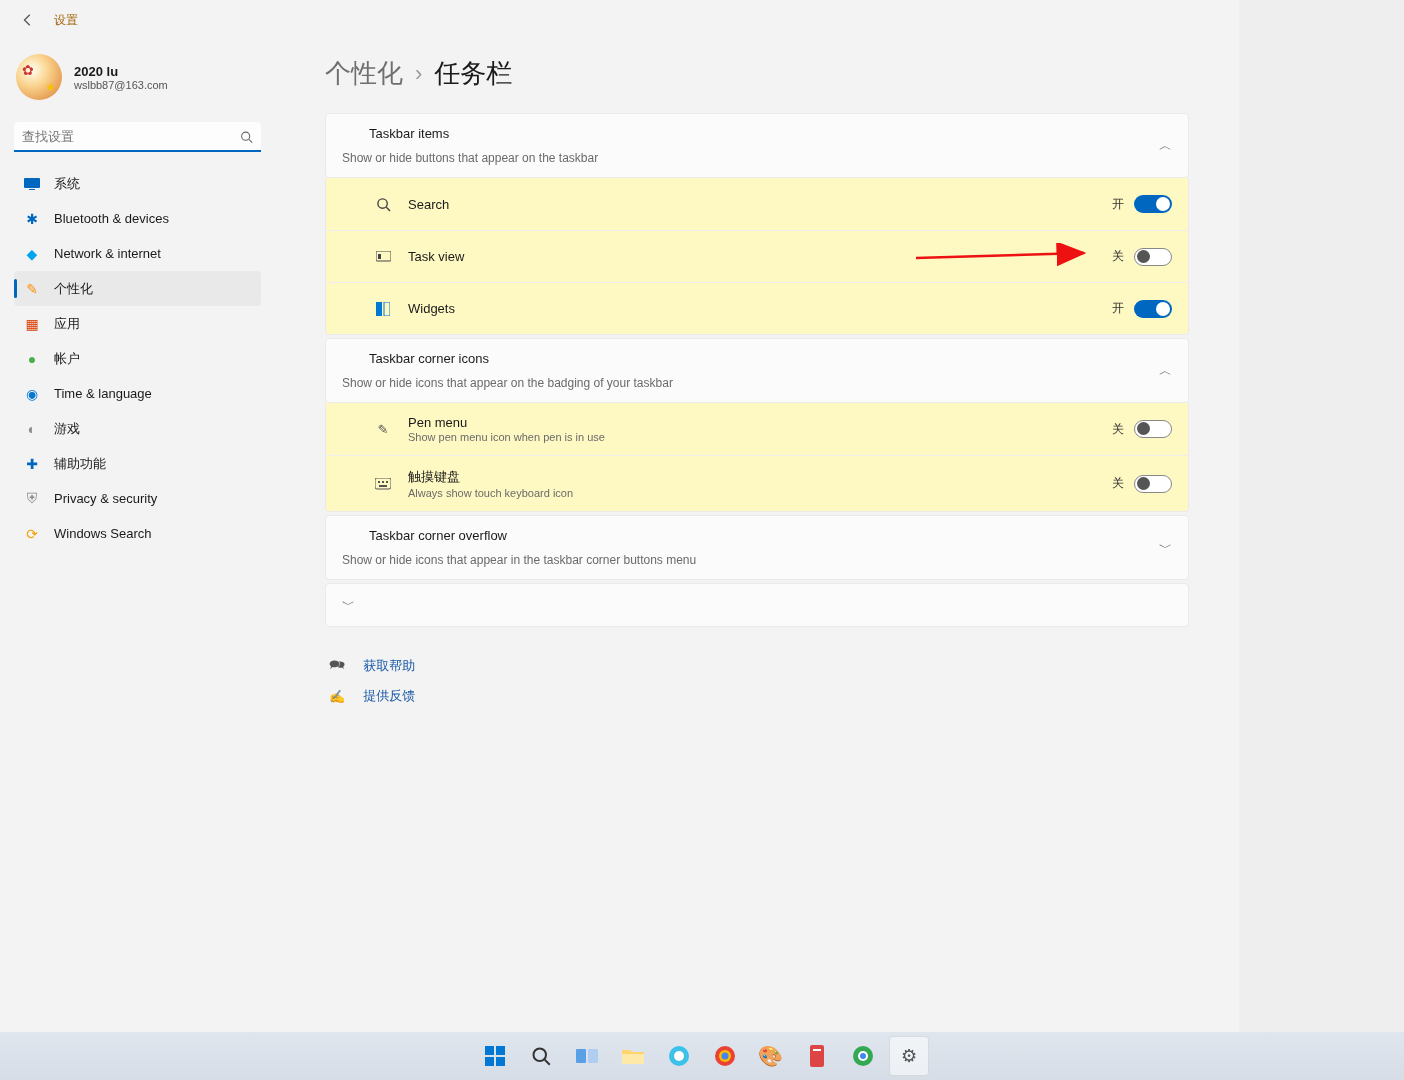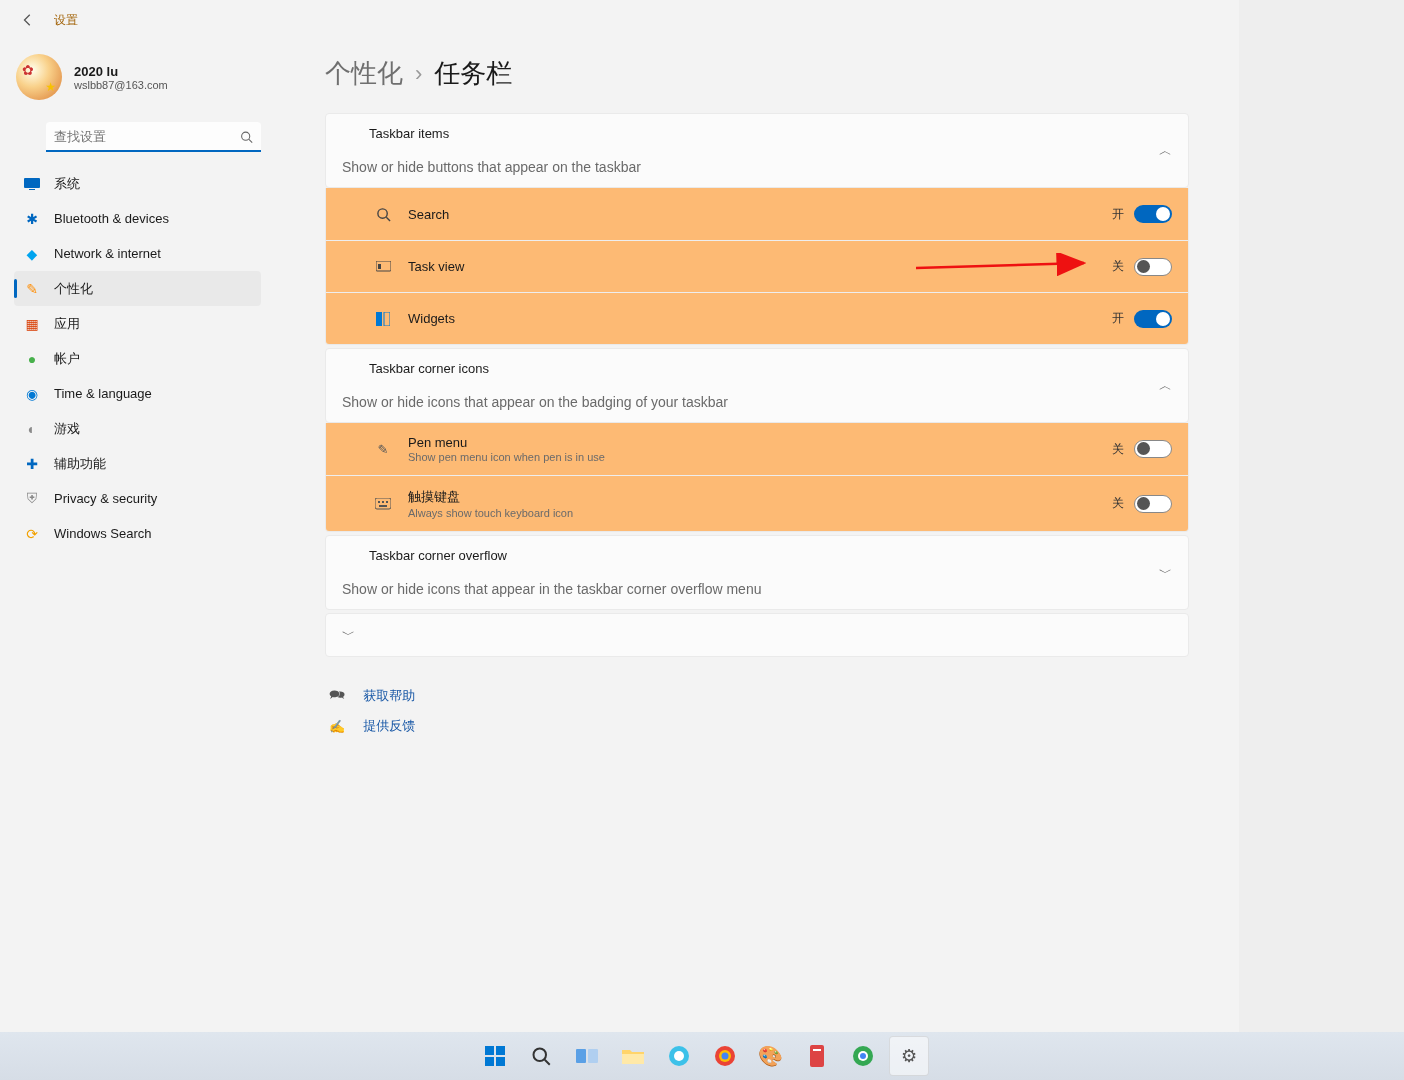--- a/index.html
+++ b/index.html
@@ -56,21 +56,21 @@
   .search-input {
     width: 100%; height: 30px;
     border: none;
     border-bottom: 2px solid #0067c0;
     background: #fdfdfd;
     padding: 0 30px 0 8px;
     font-size: 13px;
     outline:none;
     border-radius: 4px 4px 0 0;
   }
-  .search-wrap { position:relative;margin-left:32px; }
+  .search-wrap { position:relative; }
   .search-icon { position:absolute; right:8px; top:50%; transform:translateY(-50%); color:#666; font-size:13px; }
   .nav-list { display:flex; flex-direction:column; gap:0; }
   .nav-item {
     display:flex; align-items:center; gap:14px;
     height:35px; padding: 0 10px;
     border-radius: 4px;
     cursor:pointer;
     font-size:13px;
     position:relative;
   }
@@ -91,25 +91,25 @@
   .card-group { background:transparent; border-radius:6px; margin-bottom:3px; }
   .card-header {
     background:#fbfbfb; border:1px solid #eaeaea;
     border-radius:4px;
     padding: 12px 16px;
     display:flex; align-items:center; justify-content:space-between;
   }
   .card-header.collapsed { margin-bottom: 3px; }
   .card-header .hdr-left { display:flex; flex-direction:column; }
   .hdr-title { font-size:13px; color:#1a1a1a;margin-left:27px; }
-  .hdr-sub { font-size:14px; color:#6a6a6a; margin-top:18px; }
+  .hdr-sub { font-size:12px; color:#6a6a6a; margin-top:10px; }
   .chev { color:#666; font-size:13px; }
   .sub-rows { border:1px solid #eaeaea; border-top:none; border-radius:0 0 4px 4px; overflow:hidden; margin-bottom:3px;}
   .row {
-    background:#fdba74;
+    background:#fef9c3;
     display:flex; align-items:center; justify-content:space-between;
     padding: 12px 16px 12px 48px;
     border-top:1px solid #eee;
     min-height:52px;
     position:relative;
   }
   .row:first-child { border-top:none; }
   .row-left { display:flex; align-items:center; gap:16px; }
   .row-ic { width:18px; color:#555; display:flex; align-items:center; justify-content:center; }
   .row-titles { display:flex; flex-direction:column; }
@@ -377,21 +377,21 @@
                   <div class="knob"></div>
                 </div>
             </div>
           </div>
         </div>
       </div>
 
       <div class="card-header collapsed">
         <div class="hdr-left">
           <span class="hdr-title">Taskbar corner overflow</span>
-          <span class="hdr-sub">Show or hide icons that appear in the taskbar corner overflow menu</span>
+          <span class="hdr-sub">Show or hide icons that appear in the taskbar corner buttons menu</span>
         </div>
         <span class="chev">﹀</span>
       </div>
 
       <div class="card-header collapsed">
         <span class="chev">﹀</span>
       </div>
 
       <div class="help-links">
         <div class="help-link">

